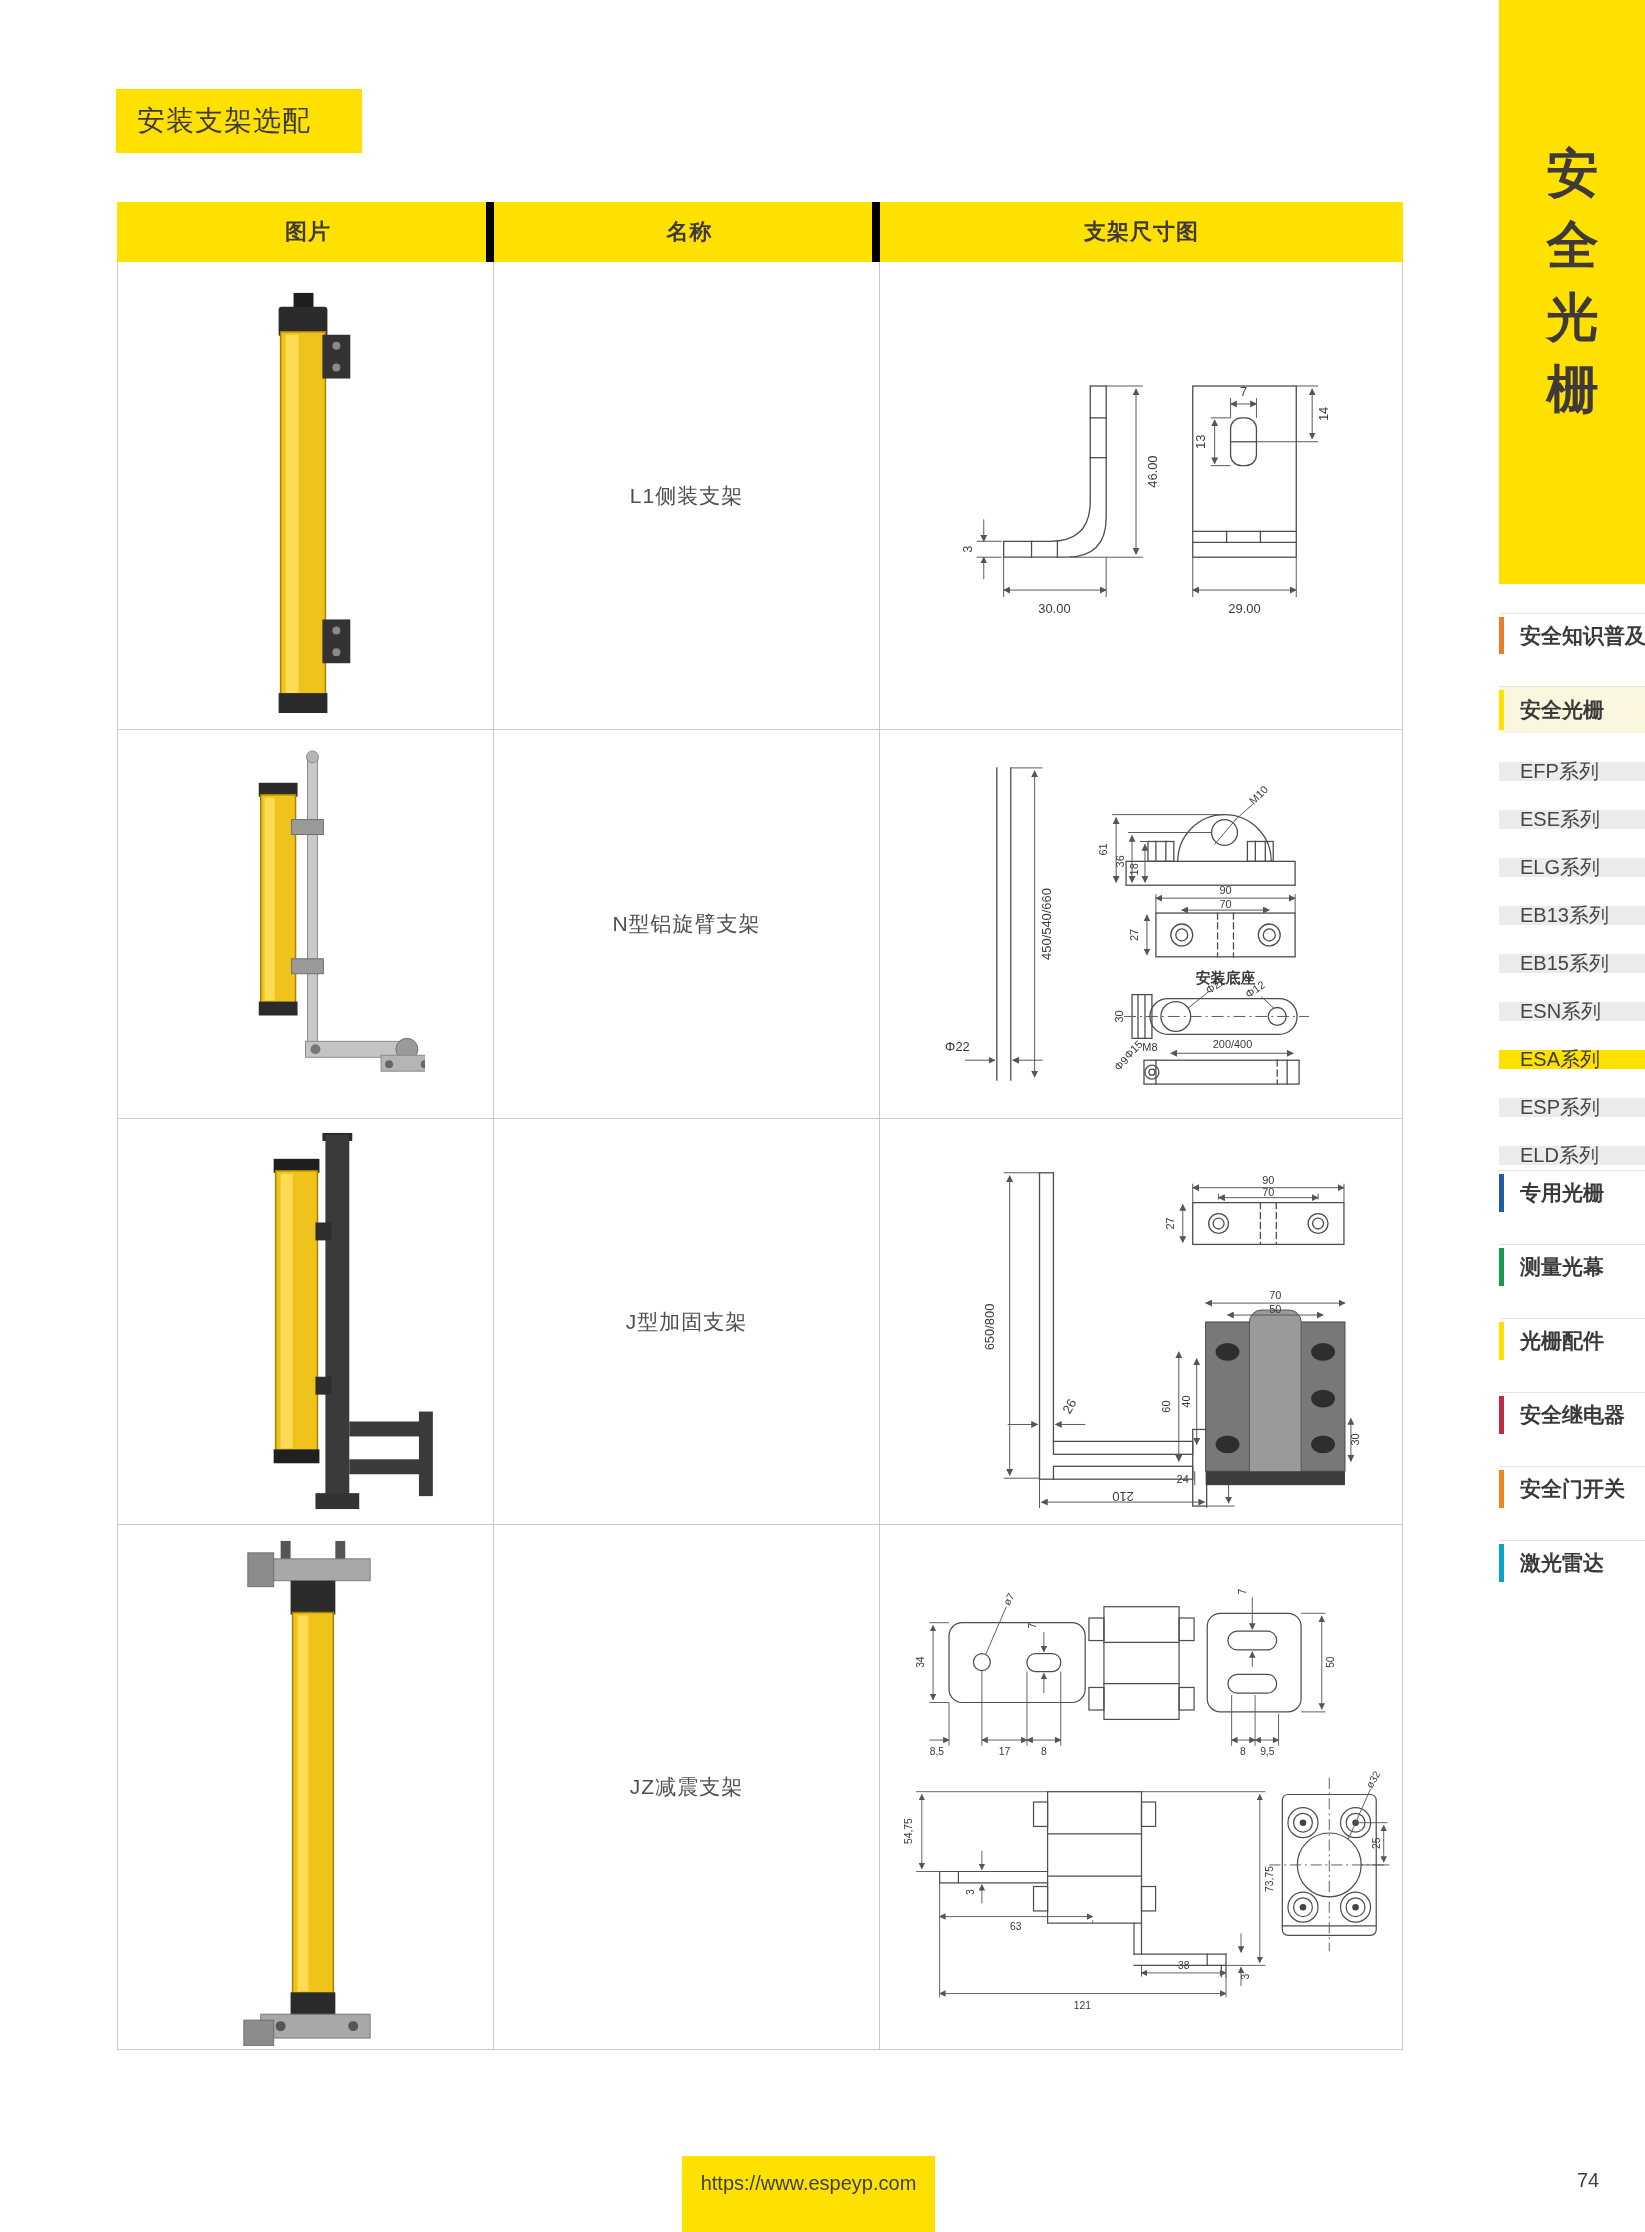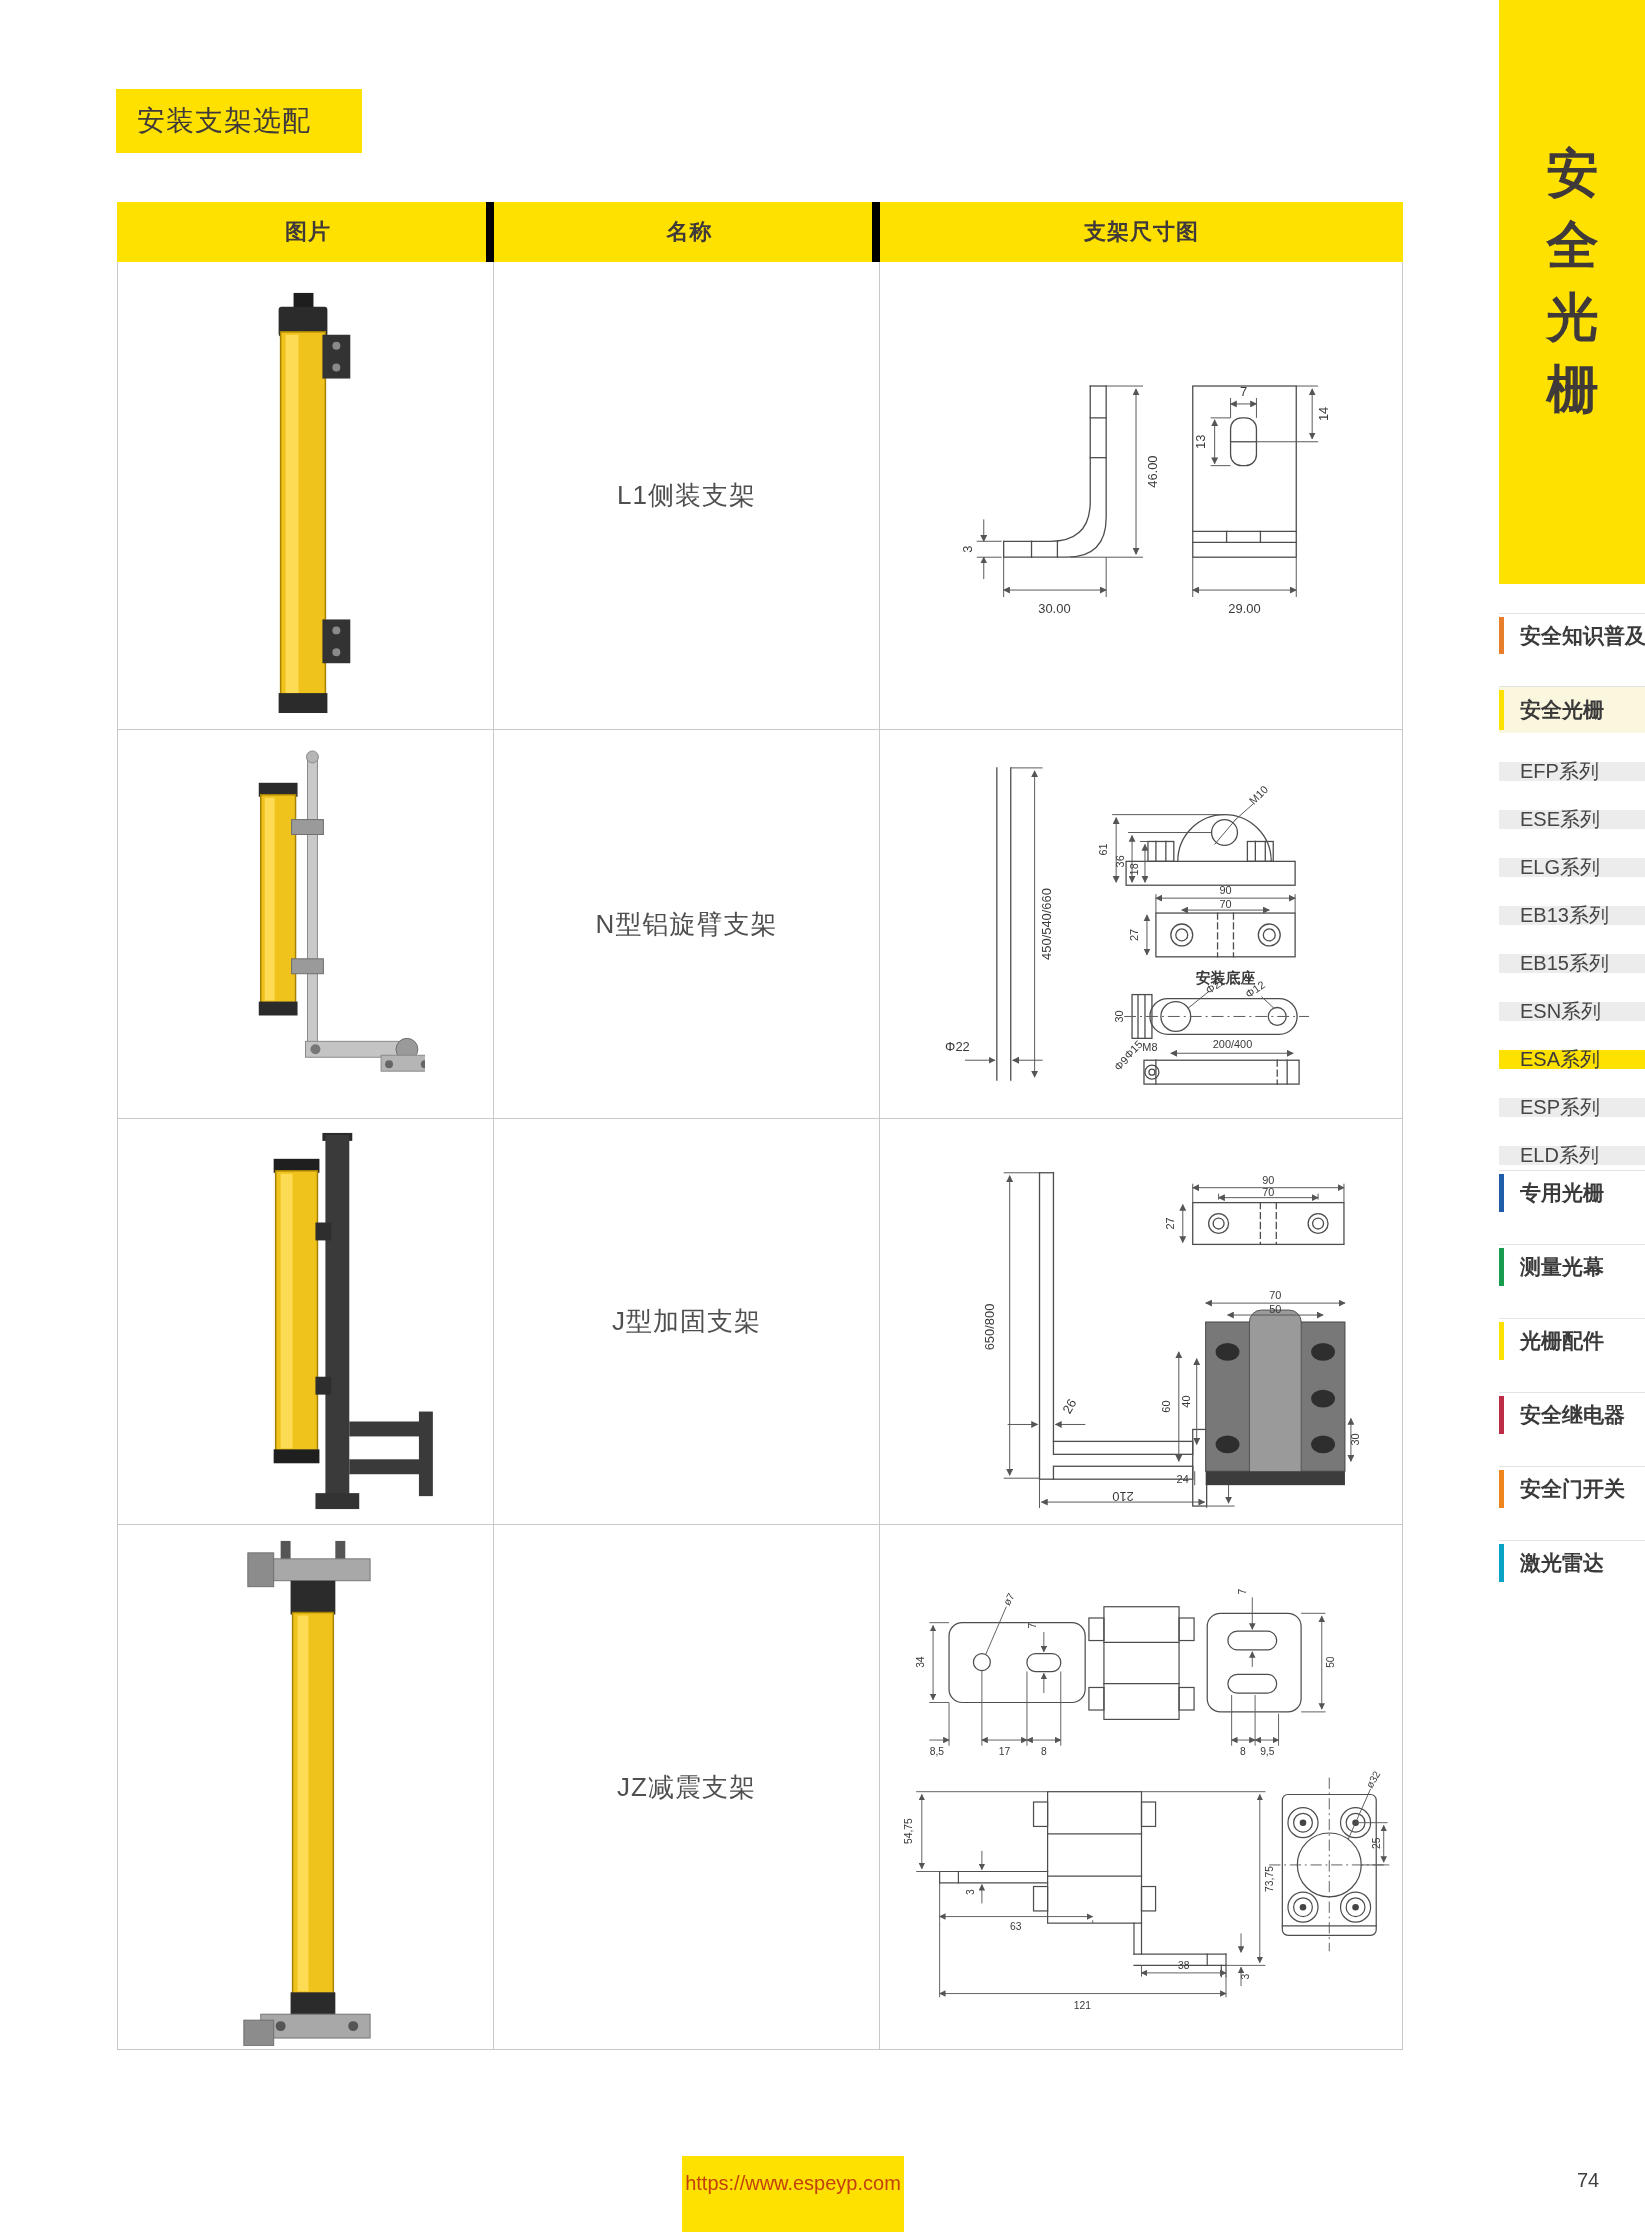--- a/index.html
+++ b/index.html
@@ -14,21 +14,21 @@
   
   .btable{position:absolute;left:117px;top:202px;width:1287px;display:grid;
           grid-template-columns:377px 386px 523px;
           grid-template-rows:60px 468px 389px 406px 525px;}
   .hcell{background:#FFE100;display:flex;align-items:center;justify-content:center;
          font-size:22px;font-weight:bold;color:#3f3a39;letter-spacing:1px;}
   .hcell.sep{border-right:8px solid #000000;padding-left:13px;}
   .bcell{border-right:1px solid #c9c9c9;border-bottom:1px solid #c9c9c9;box-sizing:border-box;
          display:flex;align-items:center;justify-content:center;background:#fff;}
   .bcell.first{border-left:1px solid #c9c9c9;}
-  .name-cell{font-size:26px;color:#4f4f4f;letter-spacing:1px;}
+  .name-cell{font-size:21px;color:#4f4f4f;letter-spacing:1px;}
 
   
   .ln{stroke:#4d4d4d;stroke-width:1.3;fill:none;stroke-linecap:square;}
   .dm{stroke:#5a5a5a;stroke-width:1;fill:none;}
   .dash{stroke-dasharray:6 4;}
   .cl{stroke-dasharray:12 4 2 4;}
   .t{font-size:13px;fill:#3a3a3a;}
   .ts{font-size:11px;fill:#3a3a3a;}
   .tb{font-size:15px;font-weight:bold;fill:#3a3a3a;}
   .tc{text-anchor:middle;}
@@ -47,23 +47,23 @@
   .h47{height:47px;margin-bottom:7px;text-align:center;}
   .cream{background:#FBF6DE;}
   .ser{height:19px;margin-bottom:5px;background:#ECECEC;font-size:20px;font-weight:normal;color:#454545;}
   .ser.active{background:#FFE100;color:#3a3a3a;}
   .mt4{margin-top:4px;}
   .bar-or{background:#E87E2B;} .bar-yl{background:#FFE100;} .bar-bl{background:#1F5CA9;}
   .bar-gr{background:#169C4C;} .bar-rd{background:#BE2B45;} .bar-o2{background:#F0851E;}
   .bar-cy{background:#09A3C8;}
 
   
-  .footer-pill{position:absolute;left:682px;top:2156px;width:222px;height:77px;background:#FFE100;
+  .footer-pill{position:absolute;left:682px;top:2156px;width:253px;height:77px;background:#FFE100;
                display:flex;justify-content:center;align-items:flex-start;padding-top:16px;
-               box-sizing:border-box;font-size:20px;color:#c2410c;}
+               box-sizing:border-box;font-size:20px;color:#404040;}
   .page-number{position:absolute;left:1577px;top:2169px;font-size:20px;color:#3f3f3f;}
 </style>
 </head>
 <body>
 
 <div class="page">
 
   <div class="title-band">
     <span>安装支架选配</span>
   </div>

